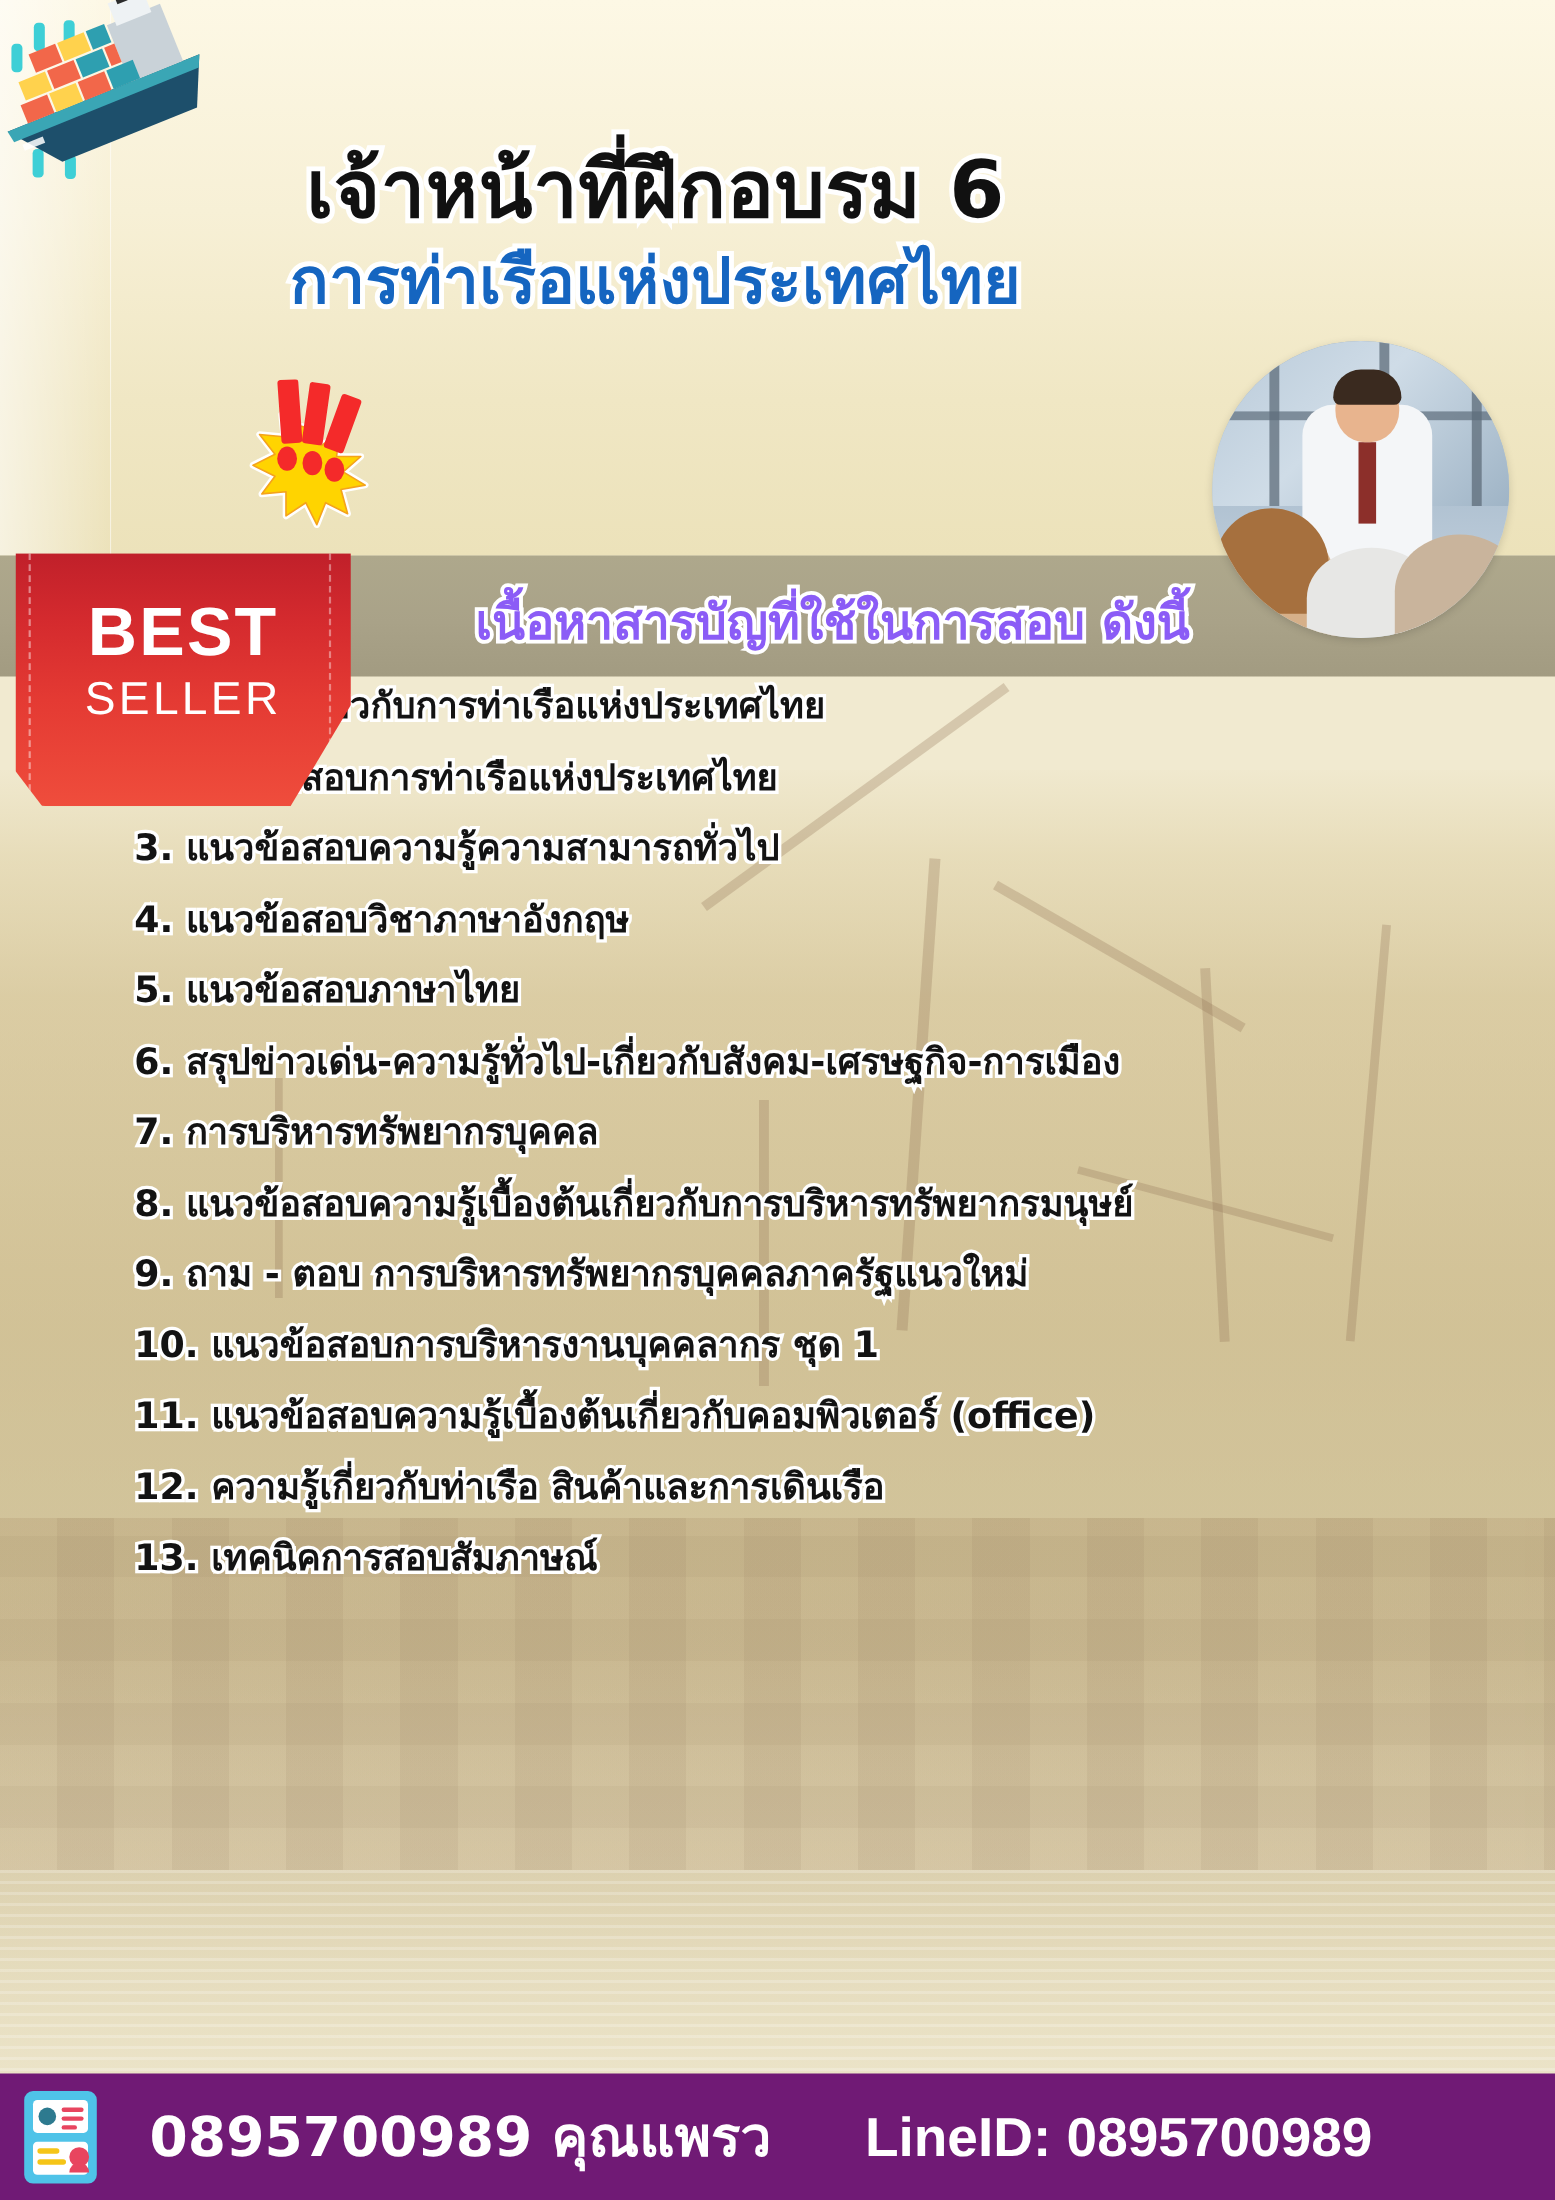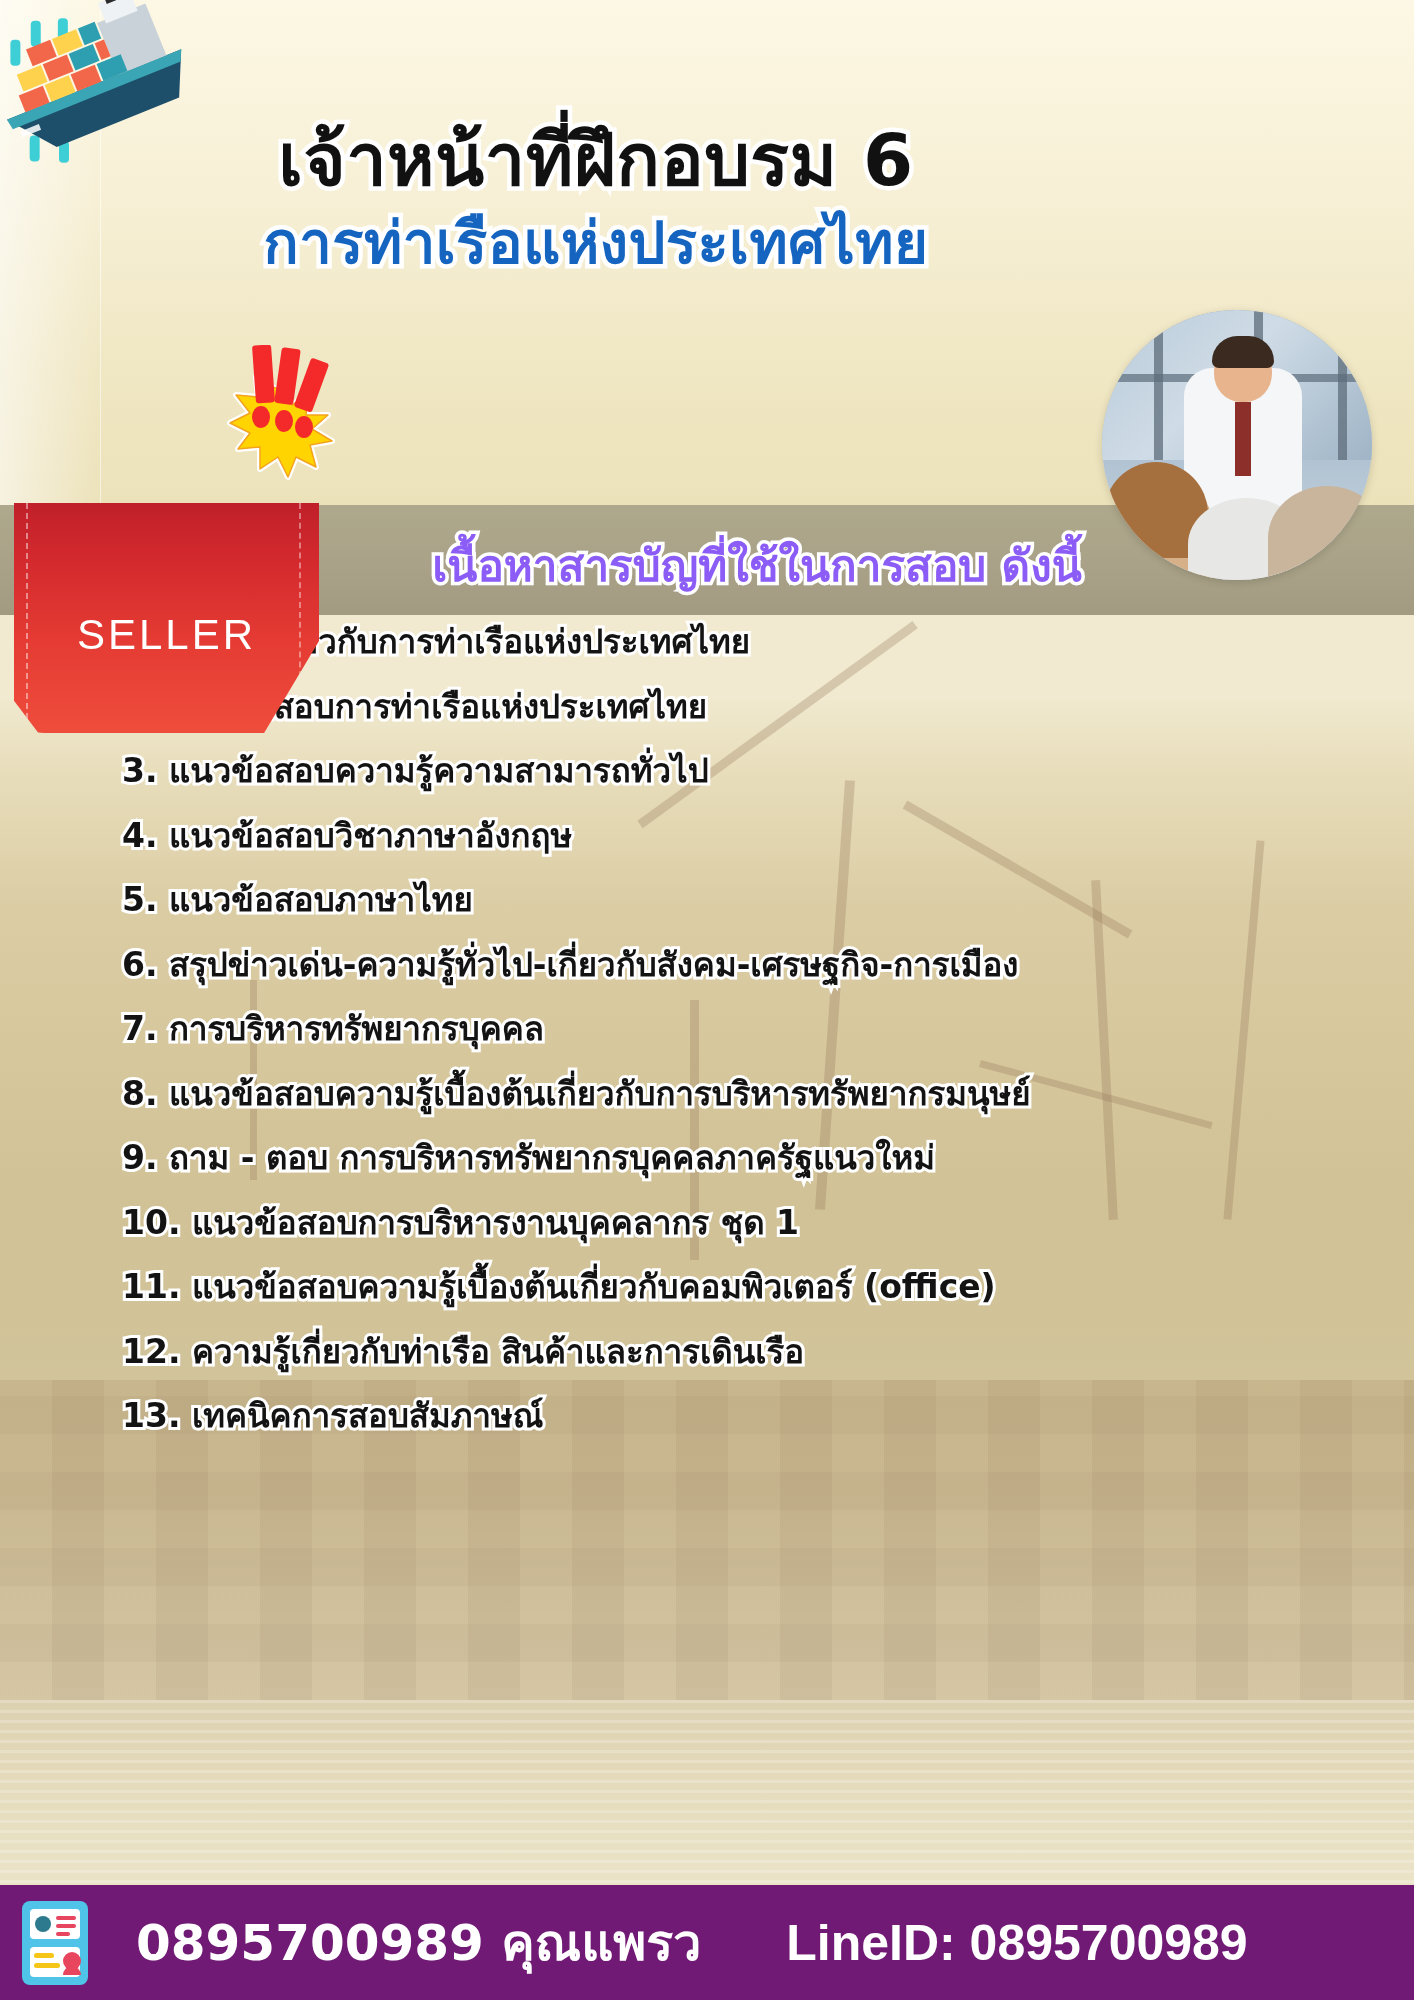--- a/index.html
+++ b/index.html
@@ -95,21 +95,21 @@
   }
 
   
   .ship-wrap {
     position:absolute; left:-10px; top:-20px; width:250px; height:190px;
     z-index:6;
   }
 
   
   .title-block {
-    position:absolute; left:0; top:123px; width:1192px;
+    position:absolute; left:0; top:135px; width:1192px;
     z-index:7; text-align:center;
   }
   .title-line1, .title-line2 {
     font-family:"DejaVu Sans","Liberation Sans",sans-serif;
     font-weight:bold;
     letter-spacing:0.5px;
     line-height:1.05;
     -webkit-text-stroke:9px #ffffff;
     paint-order:stroke fill;
   }
@@ -320,20 +320,21 @@
     <div class="title-line1">เจ้าหน้าที่ฝึกอบรม 6</div>
     <div class="title-line2">การท่าเรือแห่งประเทศไทย</div>
   </div>
 
   <div class="grey-banner"></div>
   <div class="grey-banner-text">
     <span>เนื้อหาสารบัญที่ใช้ในการสอบ ดังนี้</span>
   </div>
 
   <div class="badge">
+    <div class="badge-best">BEST</div>
     <div class="badge-seller">SELLER</div>
   </div>
 
   <div class="burst">
     <svg viewBox="0 0 130 135" width="130" height="135" aria-hidden="true">
       <path d="M64 44 L76 60 L92 50 L90 70 L112 70 L96 84 L116 96 L94 100 L100 122
                L80 112 L72 132 L62 112 L44 124 L44 102 L22 104 L34 88 L14 78 L34 68
                L20 50 L42 52 L40 32 L56 42 Z" fill="#ffd400" stroke="#ffffff" stroke-width="6" stroke-linejoin="round"></path>
       <path d="M64 44 L76 60 L92 50 L90 70 L112 70 L96 84 L116 96 L94 100 L100 122
                L80 112 L72 132 L62 112 L44 124 L44 102 L22 104 L34 88 L14 78 L34 68

